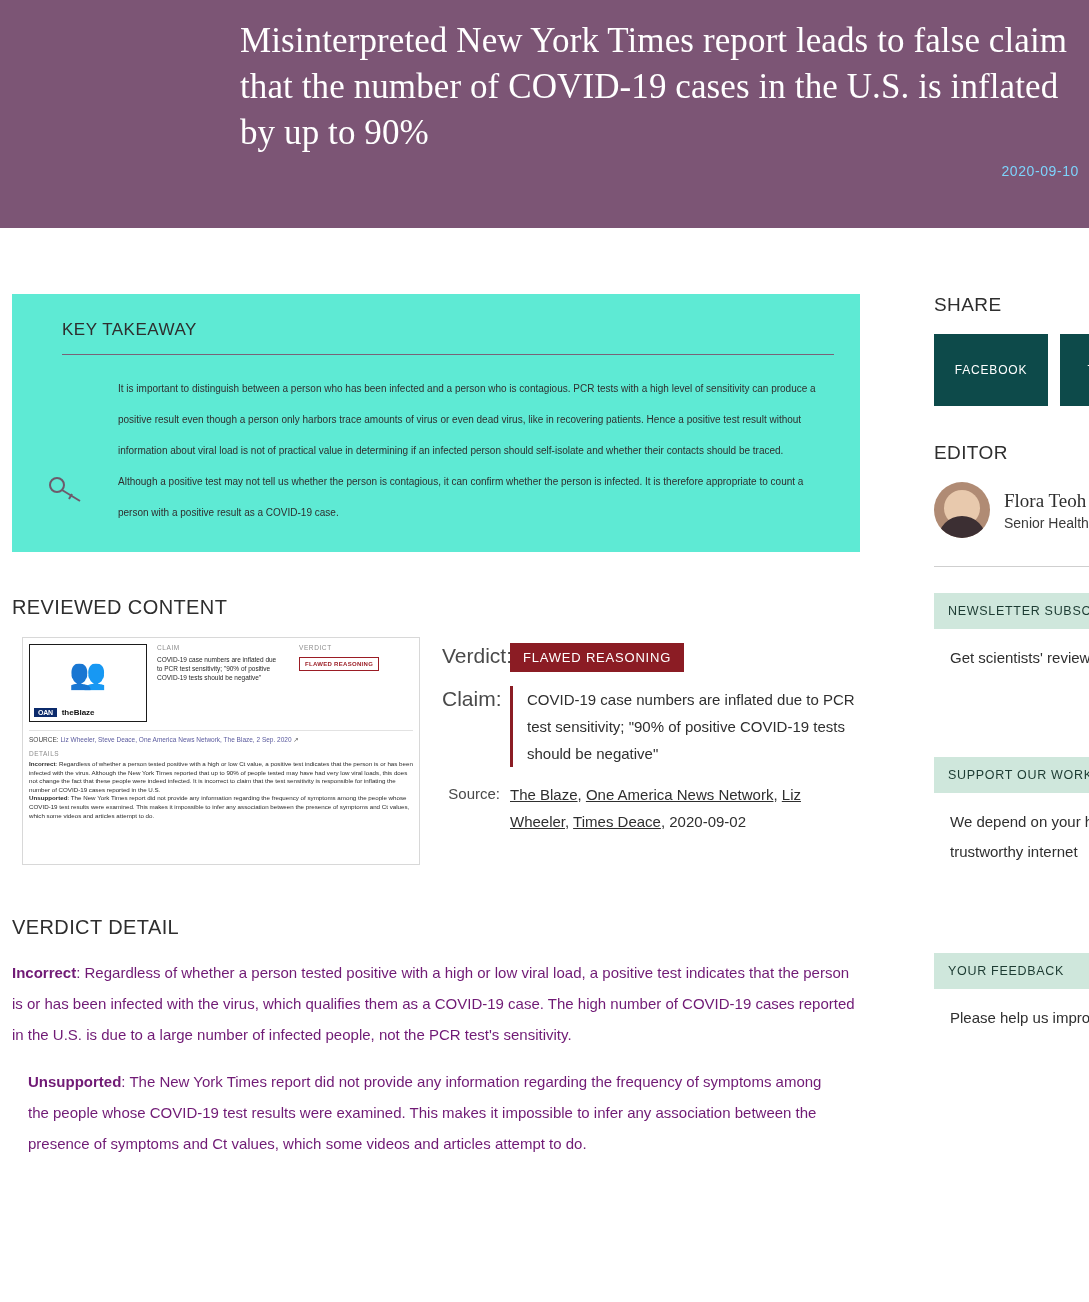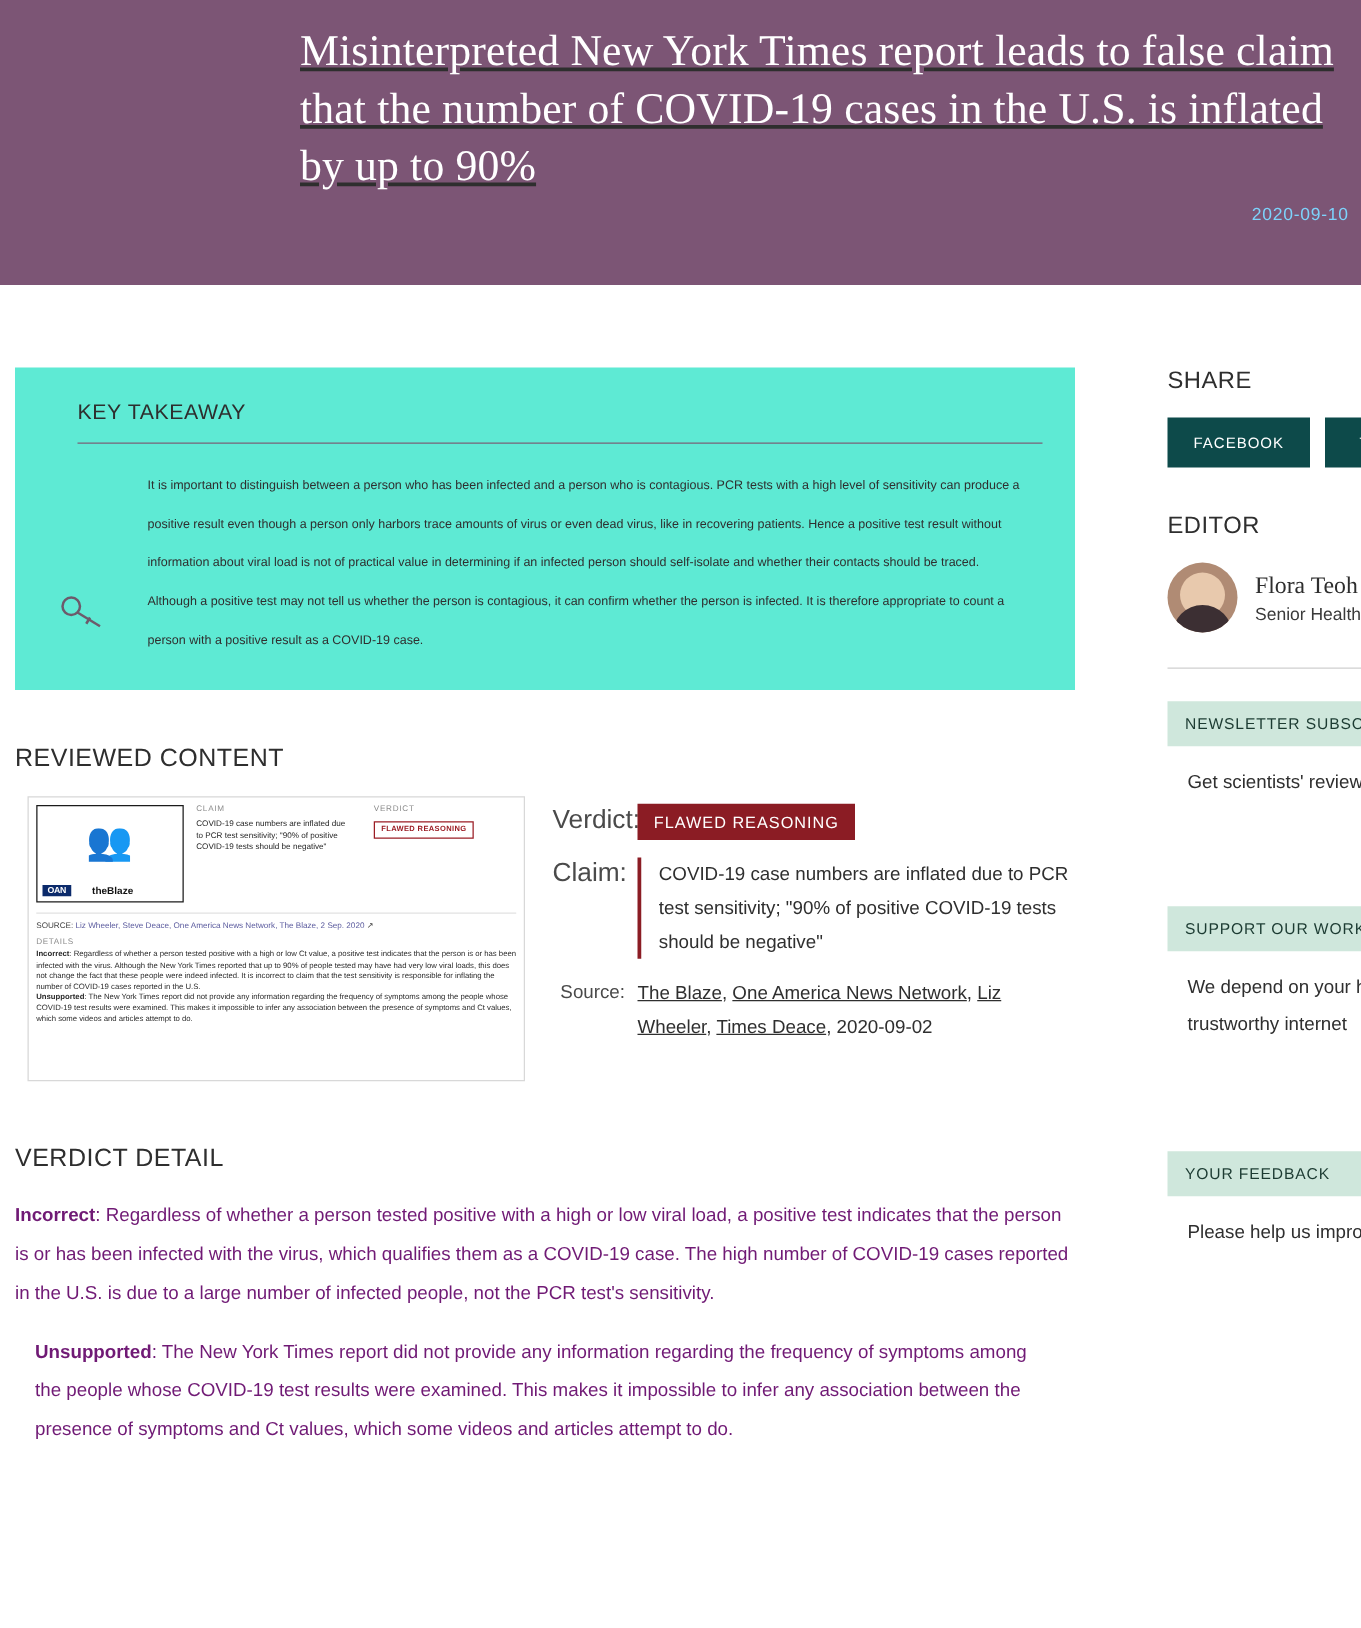--- a/index.html
+++ b/index.html
@@ -13,21 +13,20 @@
     position: relative;
     overflow: hidden;
   }
 
   
   .hero {
     background: #7c5575;
     height: 228px;
     padding: 18px 0 0 0;
     position: relative;
-    text-decoration: underline;
   }
   .hero-inner {
     width: 1089px;
     padding-left: 240px;
     padding-right: 16px;
   }
   .hero-title {
     font-family: "Liberation Serif", serif;
     color: #ffffff;
     font-size: 35px;
@@ -128,21 +127,21 @@
     border: 1px solid #1b1b1b;
     position: relative;
     background: #fff;
     flex: none;
   }
   .ct-people {
     position: absolute; left: 50%; top: 14px; transform: translateX(-50%);
     font-size: 30px; color: #111; line-height: 1;
   }
   .ct-logos {
-    position: absolute; left: 4px; bottom: 4px; display: flex; gap: 17px; align-items: center;
+    position: absolute; left: 4px; bottom: 4px; display: flex; gap: 5px; align-items: center;
   }
   .ct-oan {
     background: #0b2a6b; color: #fff; font-size: 7px; font-weight: bold;
     padding: 1px 4px; letter-spacing: -0.3px;
   }
   .ct-blaze { font-size: 8px; font-weight: bold; color: #111; }
   .ct-cols { display: flex; margin-left: 10px; flex: 1; }
   .ct-claim { width: 120px; }
   .ct-lbl { color: #8c8c8c; font-size: 6.5px; letter-spacing: 0.6px; margin-bottom: 4px; }
   .ct-claim-text { font-size: 6.5px; line-height: 9px; color: #1f1f1f; }
@@ -184,21 +183,21 @@
   .vd-body b { font-weight: bold; }
 
   
   .side-h {
     font-size: 19px; letter-spacing: 0.4px; color: #2e2e2e;
     font-weight: 400; margin: 0 0 18px 0;
   }
   .share-btns { display: flex; gap: 12px; }
   .sbtn {
     background: #0d4a4a; color: #fff; font-size: 12px; letter-spacing: 0.8px;
-    padding: 13px 0; width: 114px; border: none;
+    padding: 29px 0; width: 114px; border: none;
     font-family: "Liberation Sans", sans-serif;
   }
   .editor { margin-top: 36px; }
   .editor-row { display: flex; align-items: center; gap: 14px; margin-top: 4px; }
   .avatar {
     width: 56px; height: 56px; border-radius: 50%;
     background: #b08b74; flex: none; position: relative; overflow: hidden;
   }
   .avatar::after {
     content: ""; position: absolute; left: 10px; top: 8px; width: 36px; height: 36px;

